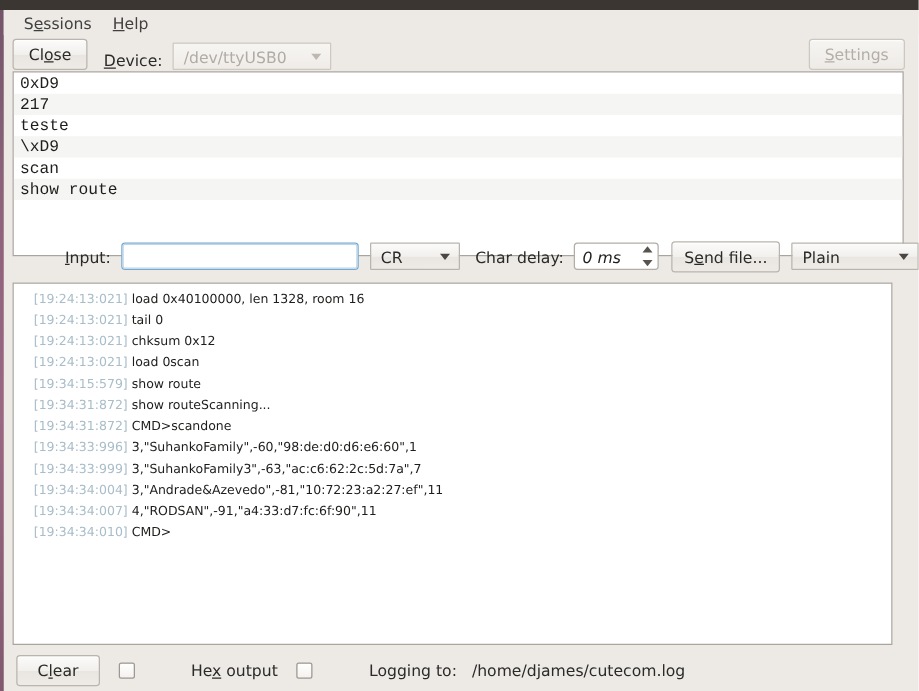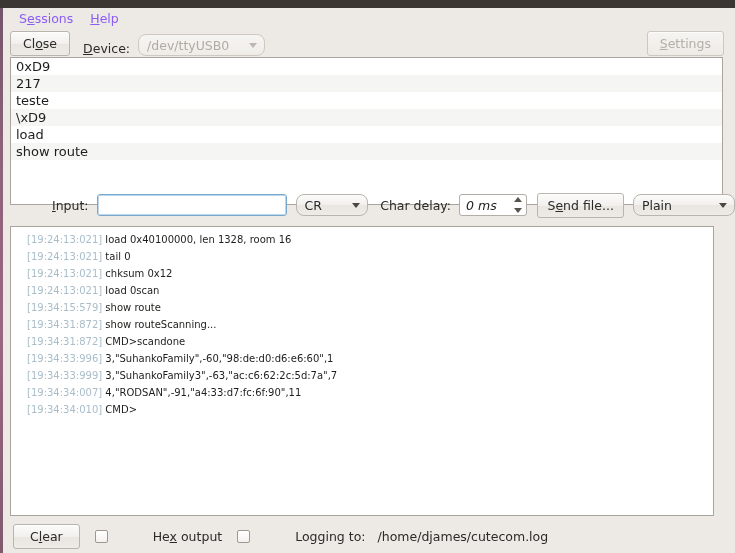--- a/index.html
+++ b/index.html
@@ -47,21 +47,21 @@
     width: 732px; height: 20px;
     background: #edeae6;
     display: flex;
     align-items: center;
     padding-left: 8px;
     box-sizing: border-box;
   }
   .menu-item {
     padding: 2px 9px 2px 8px;
     font-size: 12.5px;
-    color: #8b5cf6;
+    color: #404040;
     cursor: default;
     white-space: nowrap;
   }
   .menu-item u { text-decoration: underline; }
 
   
   .toolbar {
     position: absolute;
     left: 3px; top: 24px;
     width: 732px; height: 32px;
@@ -99,21 +99,21 @@
   }
   .lbl u { text-decoration: underline; }
 
   
   .combo {
     position: relative;
     display: inline-flex;
     align-items: center;
     background: linear-gradient(to bottom, #fbfbfa 0%, #f2f0ed 50%, #e9e6e1 51%, #eeebe7 100%);
     border: 1px solid #b9b4ad;
-    border-radius: 8px;
+    border-radius: 1px;
     height: 22px;
     padding: 0 22px 0 8px;
     font-size: 12.5px;
     color: #2a2a28;
     cursor: default;
     box-sizing: border-box;
     white-space: nowrap;
   }
   .combo.disabled {
     color: #b0aba4;
@@ -136,20 +136,21 @@
 
   
   .history {
     position: absolute;
     left: 10px; top: 57px;
     width: 713px; height: 148px;
     background: #ffffff;
     border: 1px solid #a9a49d;
     box-sizing: border-box;
     overflow: hidden;
+    font-family: Liberation Mono, monospace;
   }
   .history-row {
     height: 17px;
     line-height: 17px;
     padding-left: 5px;
     font-size: 13px;
     color: #1d1d1b;
     white-space: nowrap;
     cursor: default;
   }
@@ -291,21 +292,21 @@
     <div class="btn disabled" style="margin-right:11px;">
       <span><u>S</u>ettings</span>
     </div>
   </div>
 
   <div class="history">
     <div class="history-row">0xD9</div>
     <div class="history-row alt">217</div>
     <div class="history-row">teste</div>
     <div class="history-row alt">\xD9</div>
-    <div class="history-row">load</div>
+    <div class="history-row">scan</div>
     <div class="history-row alt">show route</div>
   </div>
 
   <div class="inputbar">
     <div class="lbl"><u>I</u>nput:</div>
     <input class="text-input" style="width: 205px; margin-left: 8px;" value="" placeholder="">
     <div class="combo" style="margin-left:9px;width:76px;">
       <span>CR</span>
       <span class="arrow"></span>
     </div>
@@ -327,20 +328,21 @@
   <div class="logpanel">
     <div class="log-line"><span class="log-ts">[19:24:13:021]</span> <span class="log-msg">load 0x40100000, len 1328, room 16</span></div>
     <div class="log-line"><span class="log-ts">[19:24:13:021]</span> <span class="log-msg">tail 0</span></div>
     <div class="log-line"><span class="log-ts">[19:24:13:021]</span> <span class="log-msg">chksum 0x12</span></div>
     <div class="log-line"><span class="log-ts">[19:24:13:021]</span> <span class="log-msg">load 0scan</span></div>
     <div class="log-line"><span class="log-ts">[19:34:15:579]</span> <span class="log-msg">show route</span></div>
     <div class="log-line"><span class="log-ts">[19:34:31:872]</span> <span class="log-msg">show routeScanning...</span></div>
     <div class="log-line"><span class="log-ts">[19:34:31:872]</span> <span class="log-msg">CMD&gt;scandone</span></div>
     <div class="log-line"><span class="log-ts">[19:34:33:996]</span> <span class="log-msg">3,"SuhankoFamily",-60,"98:de:d0:d6:e6:60",1</span></div>
     <div class="log-line"><span class="log-ts">[19:34:33:999]</span> <span class="log-msg">3,"SuhankoFamily3",-63,"ac:c6:62:2c:5d:7a",7</span></div>
+    <div class="log-line"><span class="log-ts">[19:34:34:004]</span> <span class="log-msg">3,"Andrade&amp;Azevedo",-81,"10:72:23:a2:27:ef",11</span></div>
     <div class="log-line"><span class="log-ts">[19:34:34:007]</span> <span class="log-msg">4,"RODSAN",-91,"a4:33:d7:fc:6f:90",11</span></div>
     <div class="log-line"><span class="log-ts">[19:34:34:010]</span> <span class="log-msg">CMD&gt;</span></div>
   </div>
 
   <div class="bottombar">
     <div class="btn" style="padding:4px 16px;">C<u>l</u>ear</div>
     <div class="chk-group" style="margin-left:15px;justify-content:space-between;">
       <span class="checkbox"></span>
       <span class="lbl">He<u>x</u> output</span>
     </div>

